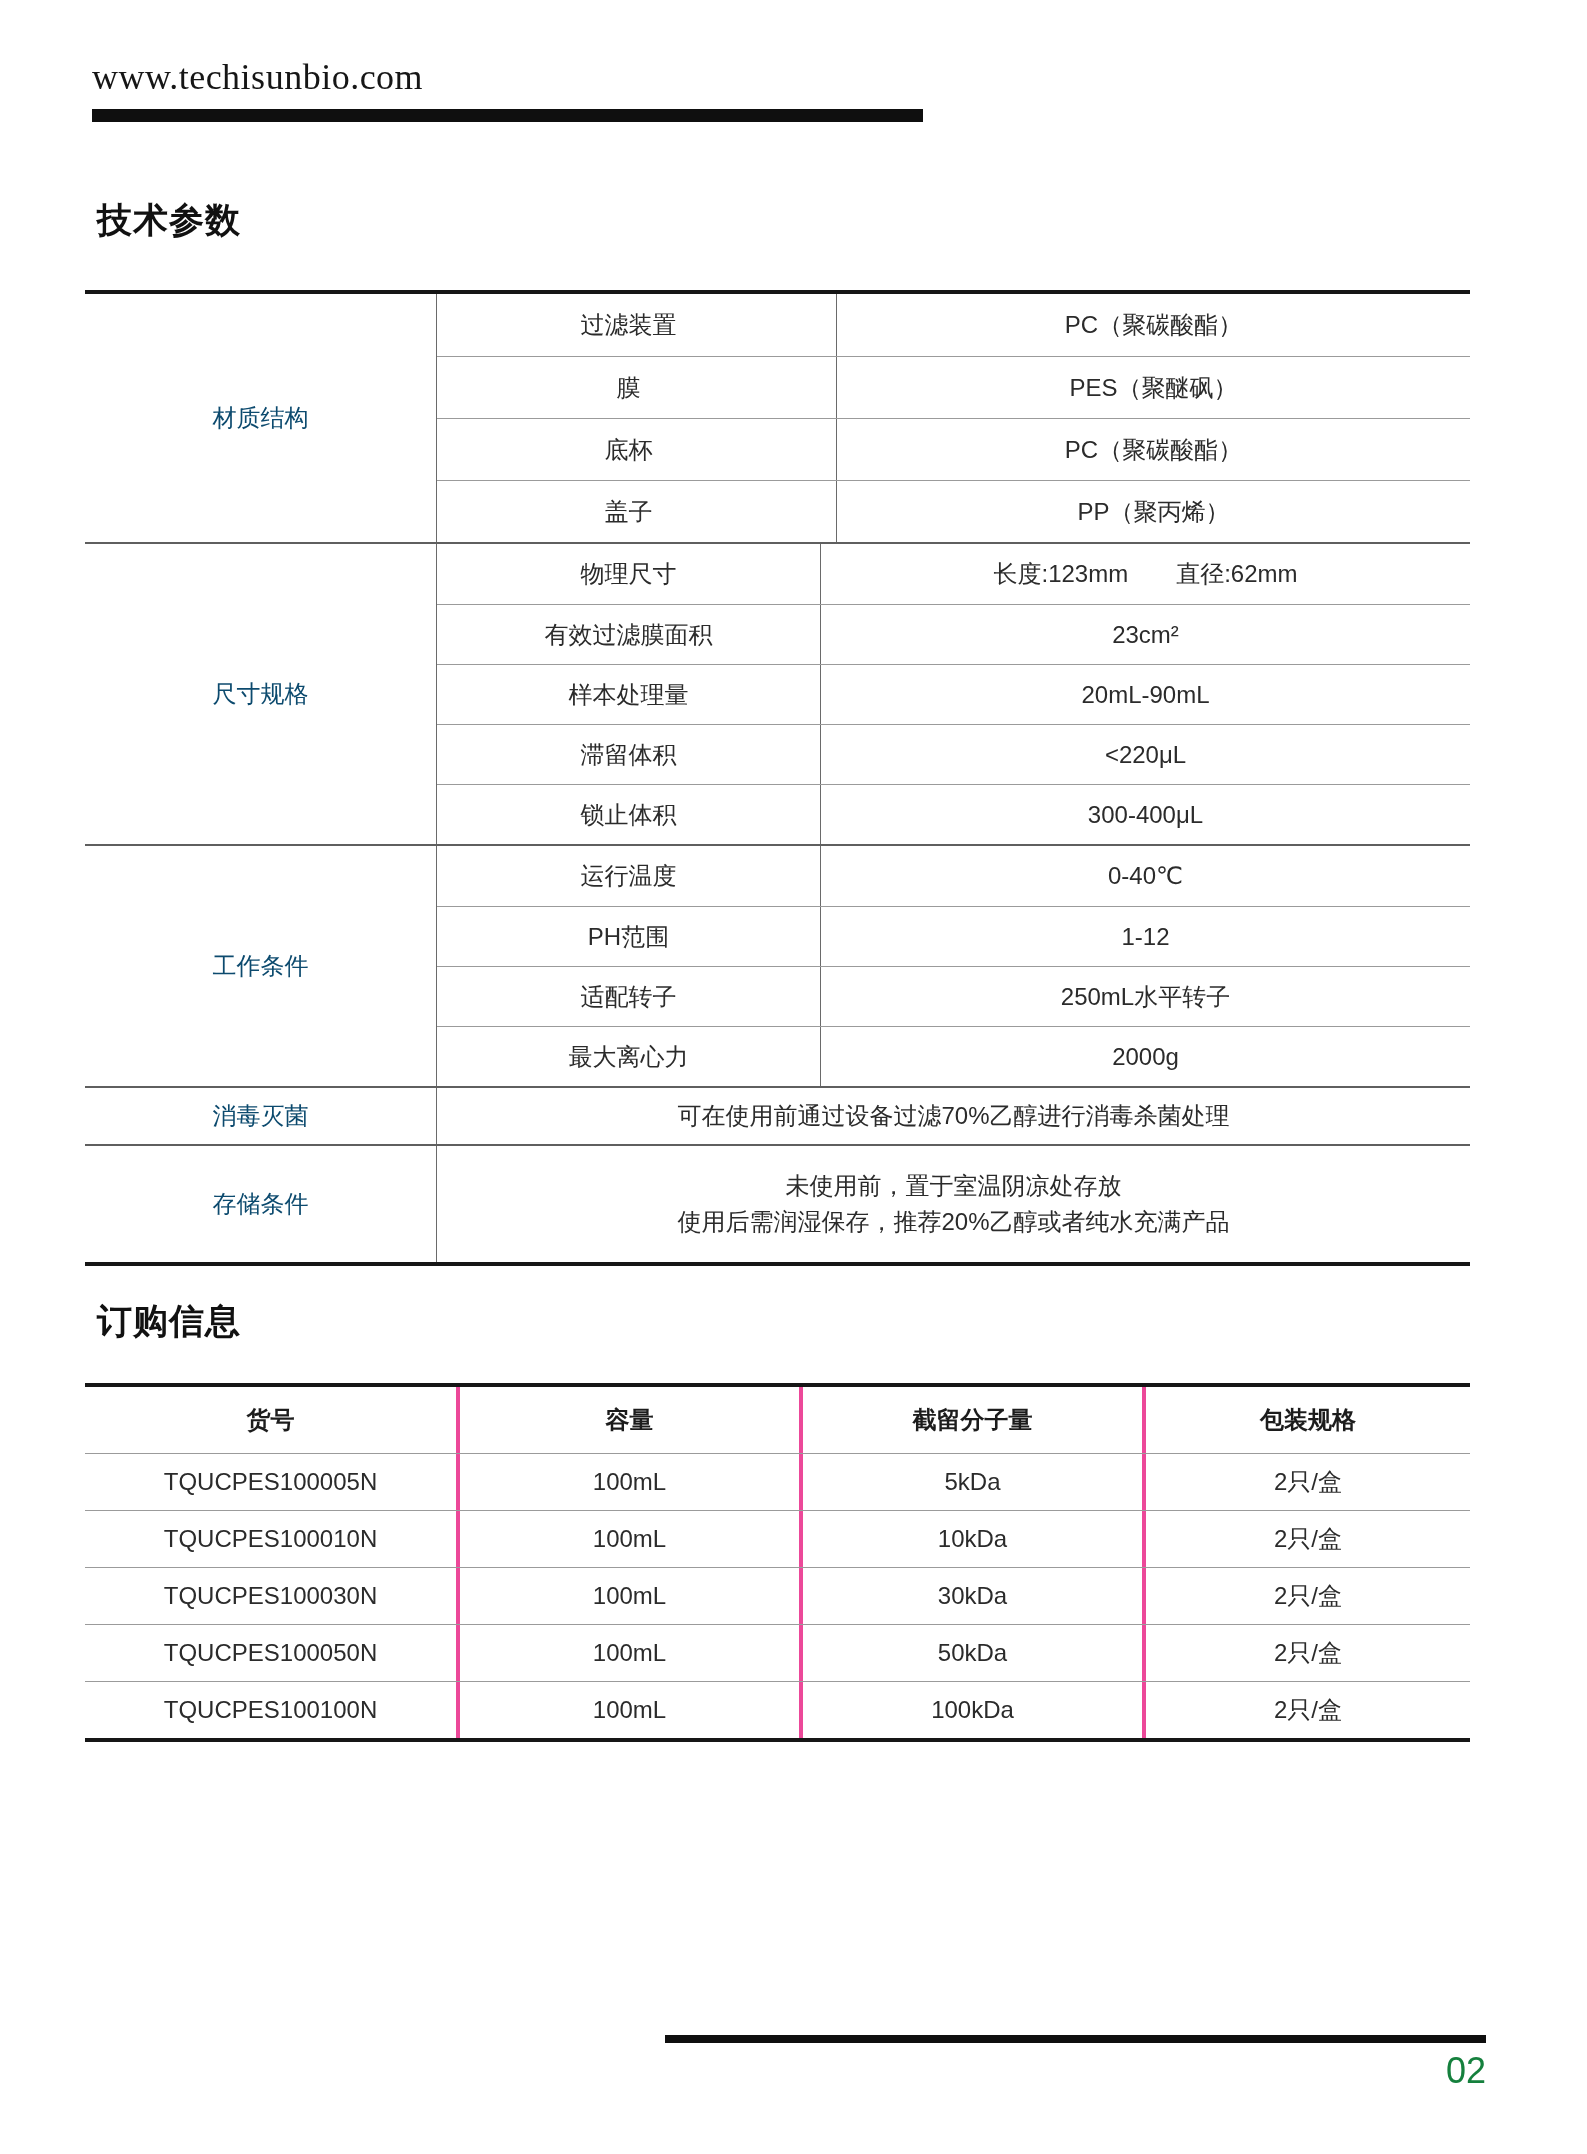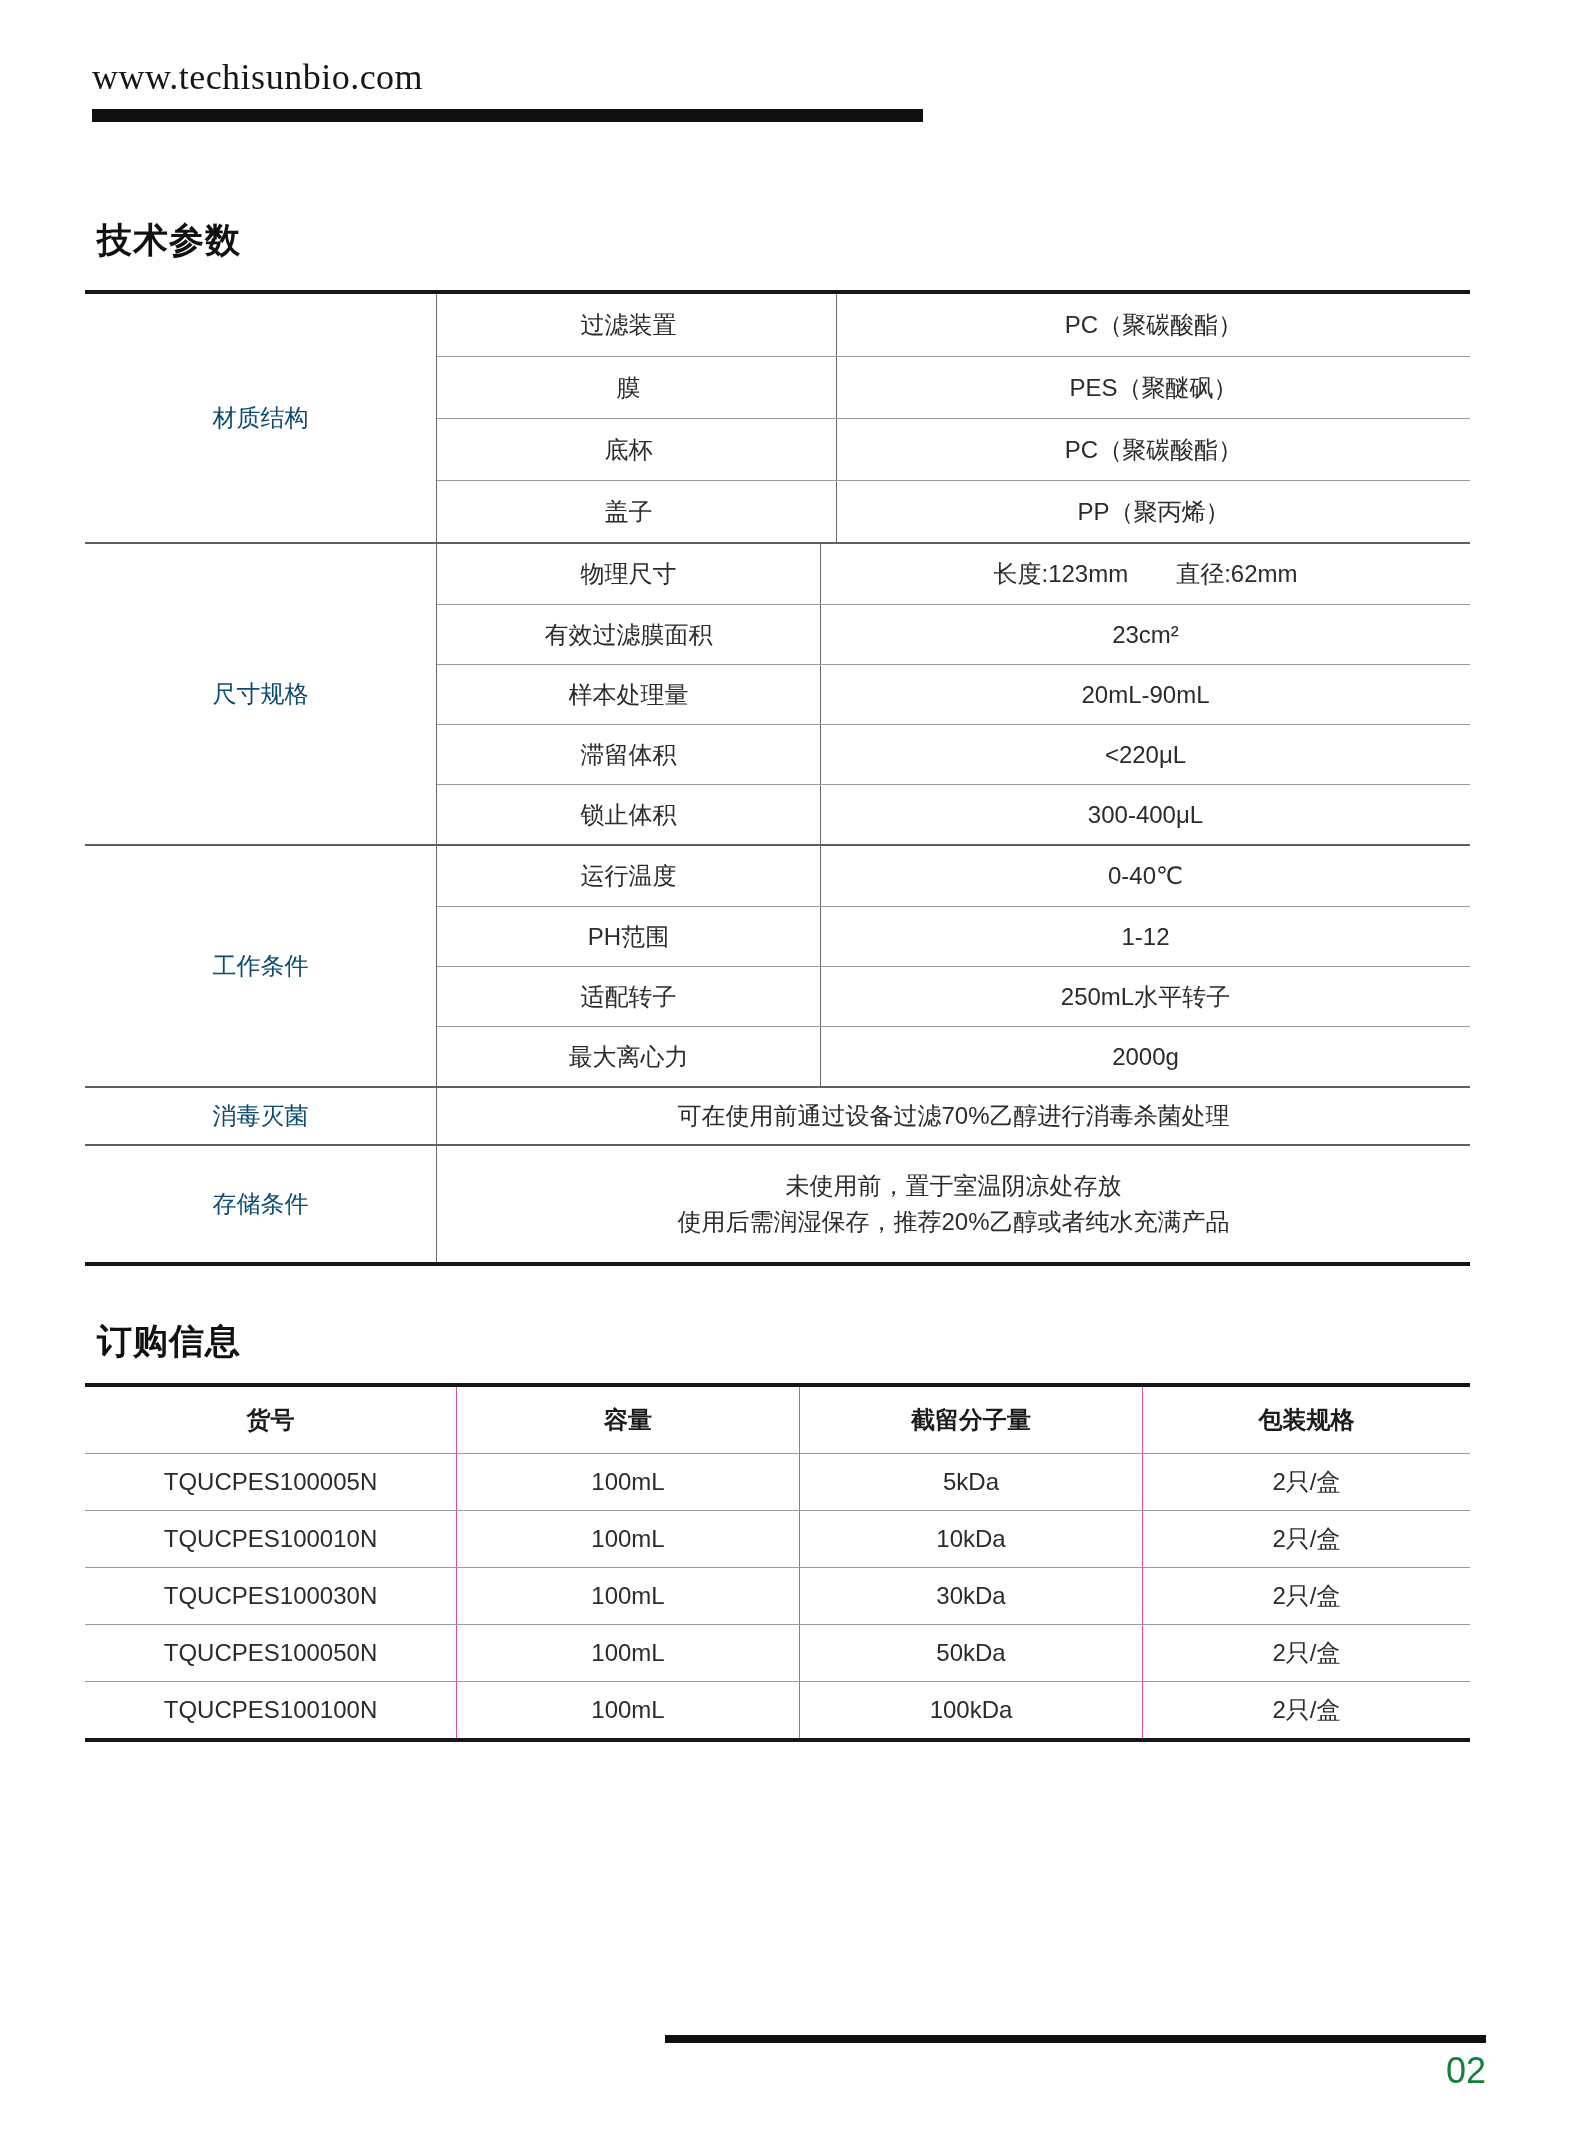--- a/index.html
+++ b/index.html
@@ -16,21 +16,21 @@
     font-size:36px; font-weight:400; color:#161616; letter-spacing:0.5px;font-family:Liberation Serif, serif;
   }
   .header-rule {
     position:absolute; left:92px; top:109px; width:831px; height:13px;
     background:#0f0f0f;
   }
 
   
   .section-title {
     position:absolute; left:97px;
-    font-size:35px; font-weight:700; color:#111111; letter-spacing:1px;margin-top:20px;
+    font-size:35px; font-weight:700; color:#111111; letter-spacing:1px;
   }
   .title-tech  { top:197px; }
   .title-order { top:1298px; }
 
   
   .tech-table {
     position:absolute; left:85px; top:290px; width:1385px;
     border-top:4px solid #161616; border-bottom:4px solid #161616;
     font-size:24px;
   }
@@ -64,21 +64,21 @@
   
   .order-table {
     position:absolute; left:85px; top:1383px; width:1385px;
     border-top:4px solid #161616; border-bottom:4px solid #161616;
     font-size:24px;
   }
   .t2-row { display:flex; height:57px; border-top:1px solid #9b9b9b; }
   .t2-row.t2-header { height:66px; border-top:none; font-weight:700; color:#1c1c1c; }
   .t2-cell {
     display:flex; align-items:center; justify-content:center;
-    text-align:center; border-left:1px solid #ec4899;
+    text-align:center; border-left:4px solid #ec4899;
   }
   .t2-c0 { width:371px; border-left:none; }
   .t2-c1 { width:343px; }
   .t2-c2 { width:343px; }
   .t2-c3 { flex:1; }
 
   
   .footer-rule {
     position:absolute; left:665px; top:2035px; width:821px; height:8px;
     background:#0f0f0f;

